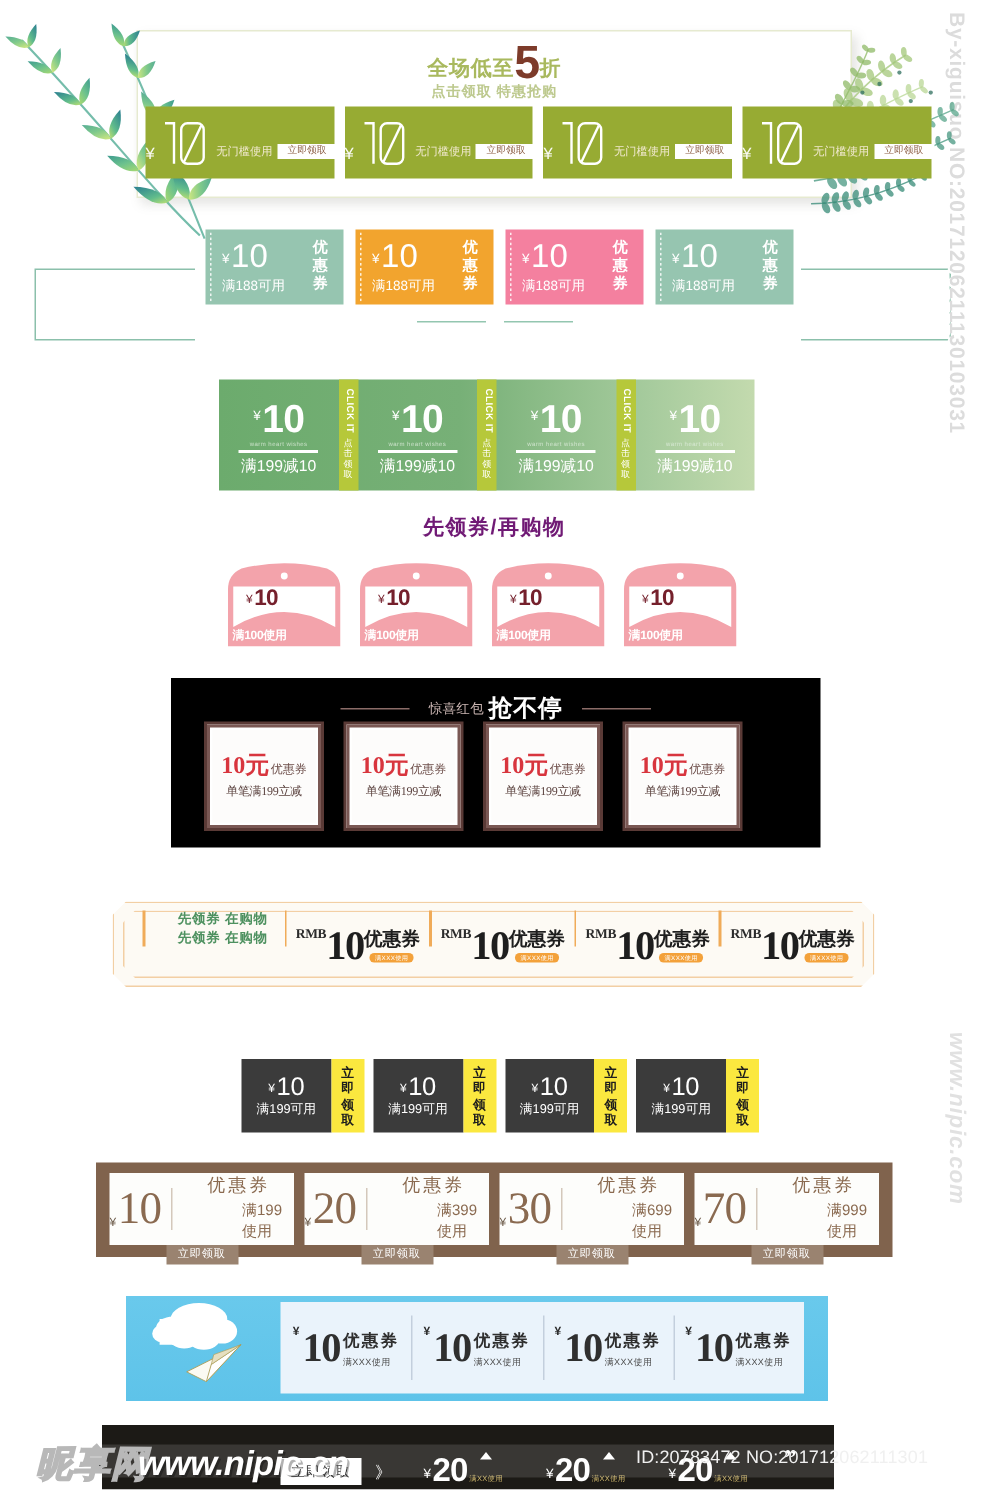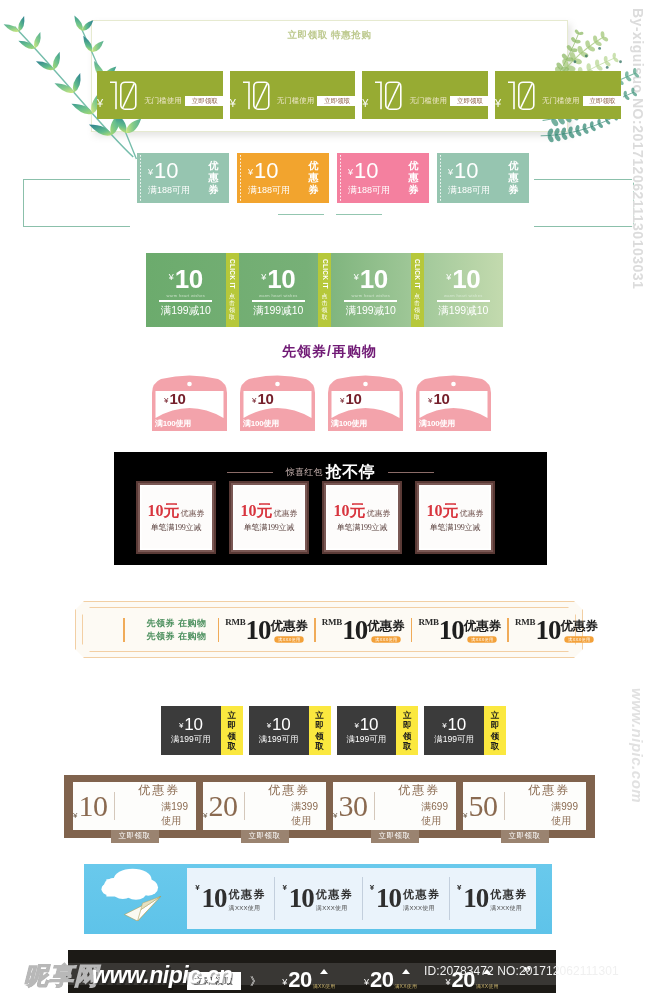--- a/index.html
+++ b/index.html
@@ -83,25 +83,25 @@
   .r5-amt{color:#d8353e;font-size:16px;font-weight:700;line-height:1;font-family:"Liberation Serif",serif;}
   .r5-label{color:#6d4e4a;font-size:8px;letter-spacing:0;}
   .r5-cond{color:#5b423f;font-size:8px;margin-top:3px;letter-spacing:-.2px;font-family:"Liberation Serif",serif;}
 
   
   #r6-outer{left:75px;top:601px;width:508px;height:57px;background:#fdfaf4;
      border:1px solid #f2cfa4;box-sizing:border-box;
      clip-path:polygon(9px 0,calc(100% - 9px) 0,100% 9px,100% calc(100% - 9px),calc(100% - 9px) 100%,9px 100%,0 calc(100% - 9px),0 9px);}
   #r6-inner{left:82px;top:607px;width:494px;height:45px;border:1px solid #f3cfa4;box-sizing:border-box;background:transparent;
      clip-path:polygon(8px 0,calc(100% - 8px) 0,100% 8px,100% calc(100% - 8px),calc(100% - 8px) 100%,8px 100%,0 calc(100% - 8px),0 8px);}
-  #r6-content{left:82px;top:607px;width:494px;height:35px;display:flex;align-items:flex-end;padding-left:28px;}
+  #r6-content{left:82px;top:607px;width:494px;height:35px;display:flex;align-items:flex-start;}
   #r6-tag{display:flex;flex-direction:column;justify-content:center;padding:0 11px;height:24px;margin-left:11px;}
   .r6-tag-line{color:#4e9160;font-size:9px;font-weight:700;letter-spacing:.5px;line-height:1.5;white-space:nowrap;}
   .r6-sep{width:1.5px;height:24px;background:#f0ab59;}
-  .r6-coupon{flex:1;display:flex;align-items:flex-end;justify-content:center;gap:0px;position:relative;}
+  .r6-coupon{flex:1;display:flex;align-items:flex-end;justify-content:center;gap:0px;position:relative;margin-top:12px;}
   .r6-rmb{color:#2b2b2b;font-size:9px;font-family:"Liberation Serif",serif;font-weight:700;position:relative;top:-15px;letter-spacing:-.2px;}
   .r6-amt{color:#1e1e1e;font-size:27px;font-weight:700;line-height:.84;font-family:"Liberation Serif",serif;letter-spacing:-1px;}
   .r6-right{display:flex;flex-direction:column;align-items:center;position:relative;top:0px;}
   .r6-label{color:#1e1e1e;font-size:12.5px;font-weight:700;letter-spacing:0px;line-height:1;}
   .r6-pill{margin-top:3px;background:#f3a13a;color:#fff;font-size:4.5px;border-radius:4px;padding:0.5px 4px 1px;letter-spacing:.3px;transform:scale(.92);}
 
   
   #r7-row{left:161px;top:706px;width:345px;height:49px;display:flex;gap:6px;}
   .r7-card{flex:1;display:flex;}
   .r7-main{flex:1;background:#3b3b3b;display:flex;flex-direction:column;align-items:center;justify-content:center;}
@@ -215,21 +215,26 @@
         <path d="M0 0 Q 6.2 -6.3 0 -19.2 Q -6.2 -6.3 0 0 Z" fill="url(#lg3)" transform="translate(96.7,65.6) rotate(-28)"></path>
         <path d="M0 0 Q 6.2 -5.6 0 -16.9 Q -6.2 -5.6 0 0 Z" fill="url(#lg2)" transform="translate(96.7,65.6) rotate(46)"></path>
         <path d="M0 0 Q 5.6 -5.8 0 -17.6 Q -5.6 -5.8 0 0 Z" fill="url(#lg1)" transform="translate(85.7,40.0) rotate(-28)"></path>
         <path d="M0 0 Q 5.6 -5.1 0 -15.5 Q -5.6 -5.1 0 0 Z" fill="url(#lg3)" transform="translate(85.7,40.0) rotate(46)"></path>
         <path d="M0 0 Q 5.2 -5.4 0 -16.4 Q -5.2 -5.4 0 0 Z" fill="url(#lg2)" transform="translate(76.6,19.8) rotate(-28)"></path>
         <path d="M0 0 Q 5.2 -4.8 0 -14.4 Q -5.2 -4.8 0 0 Z" fill="url(#lg1)" transform="translate(76.6,19.8) rotate(46)"></path>
     </svg></div>
 
   <div class="abs" id="hero-panel"></div>
   <div class="abs" id="hero-title">
-    <div id="hero-sub">立即领取 特惠抢购</div>
+    <div class="hero-title-line">
+      <span class="hero-t1">全场低至</span>
+      <span class="hero-num">5</span>
+      <span class="hero-t2">折</span>
+    </div>
+    <div id="hero-sub">点击领取 特惠抢购</div>
   </div>
   <div class="abs" id="hero-cards">
     <div class="hero-card">
       <span class="hc-yen">¥</span>
       <span class="hc-amt">
           <svg class="outline10" viewBox="0 0 30 31" width="30" height="31">
             <g fill="none" stroke="#fff" stroke-width="1.6" stroke-linejoin="miter">
               <path d="M2.0 2.2 L8.0 2.2 L8.0 29.2"></path>
               <rect x="12.8" y="2.2" width="15.0" height="27.0" rx="4.2"></rect>
               <path d="M14.6 28.0 L26.2 3.6"></path>
@@ -747,21 +752,21 @@
         <div class="r8-divider"></div>
         <div class="r8-right">
           <span class="r8-label">优惠券</span>
           <span class="r8-cond">满699使用</span>
         </div>
         <span class="r8-action">立即领取</span>
       </div>
       <div class="r8-card">
         <div class="r8-left">
           <span class="r8-yen">¥</span>
-          <span class="r8-amt">50</span>
+          <span class="r8-amt">70</span>
         </div>
         <div class="r8-divider"></div>
         <div class="r8-right">
           <span class="r8-label">优惠券</span>
           <span class="r8-cond">满999使用</span>
         </div>
         <span class="r8-action">立即领取</span>
       </div>
     </div>
   </div>

